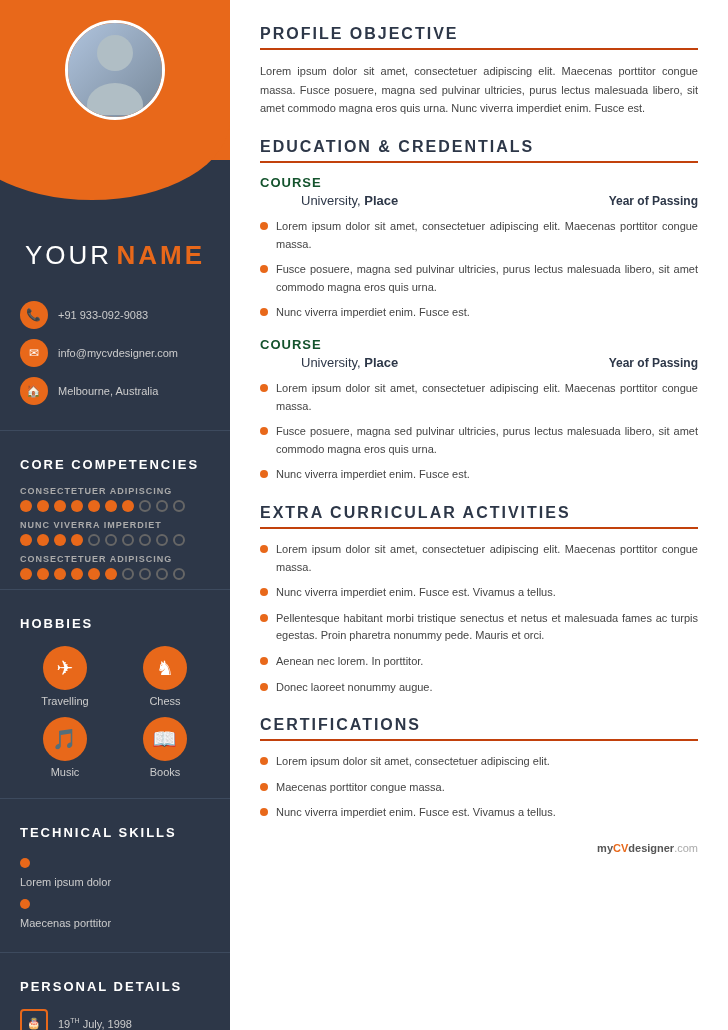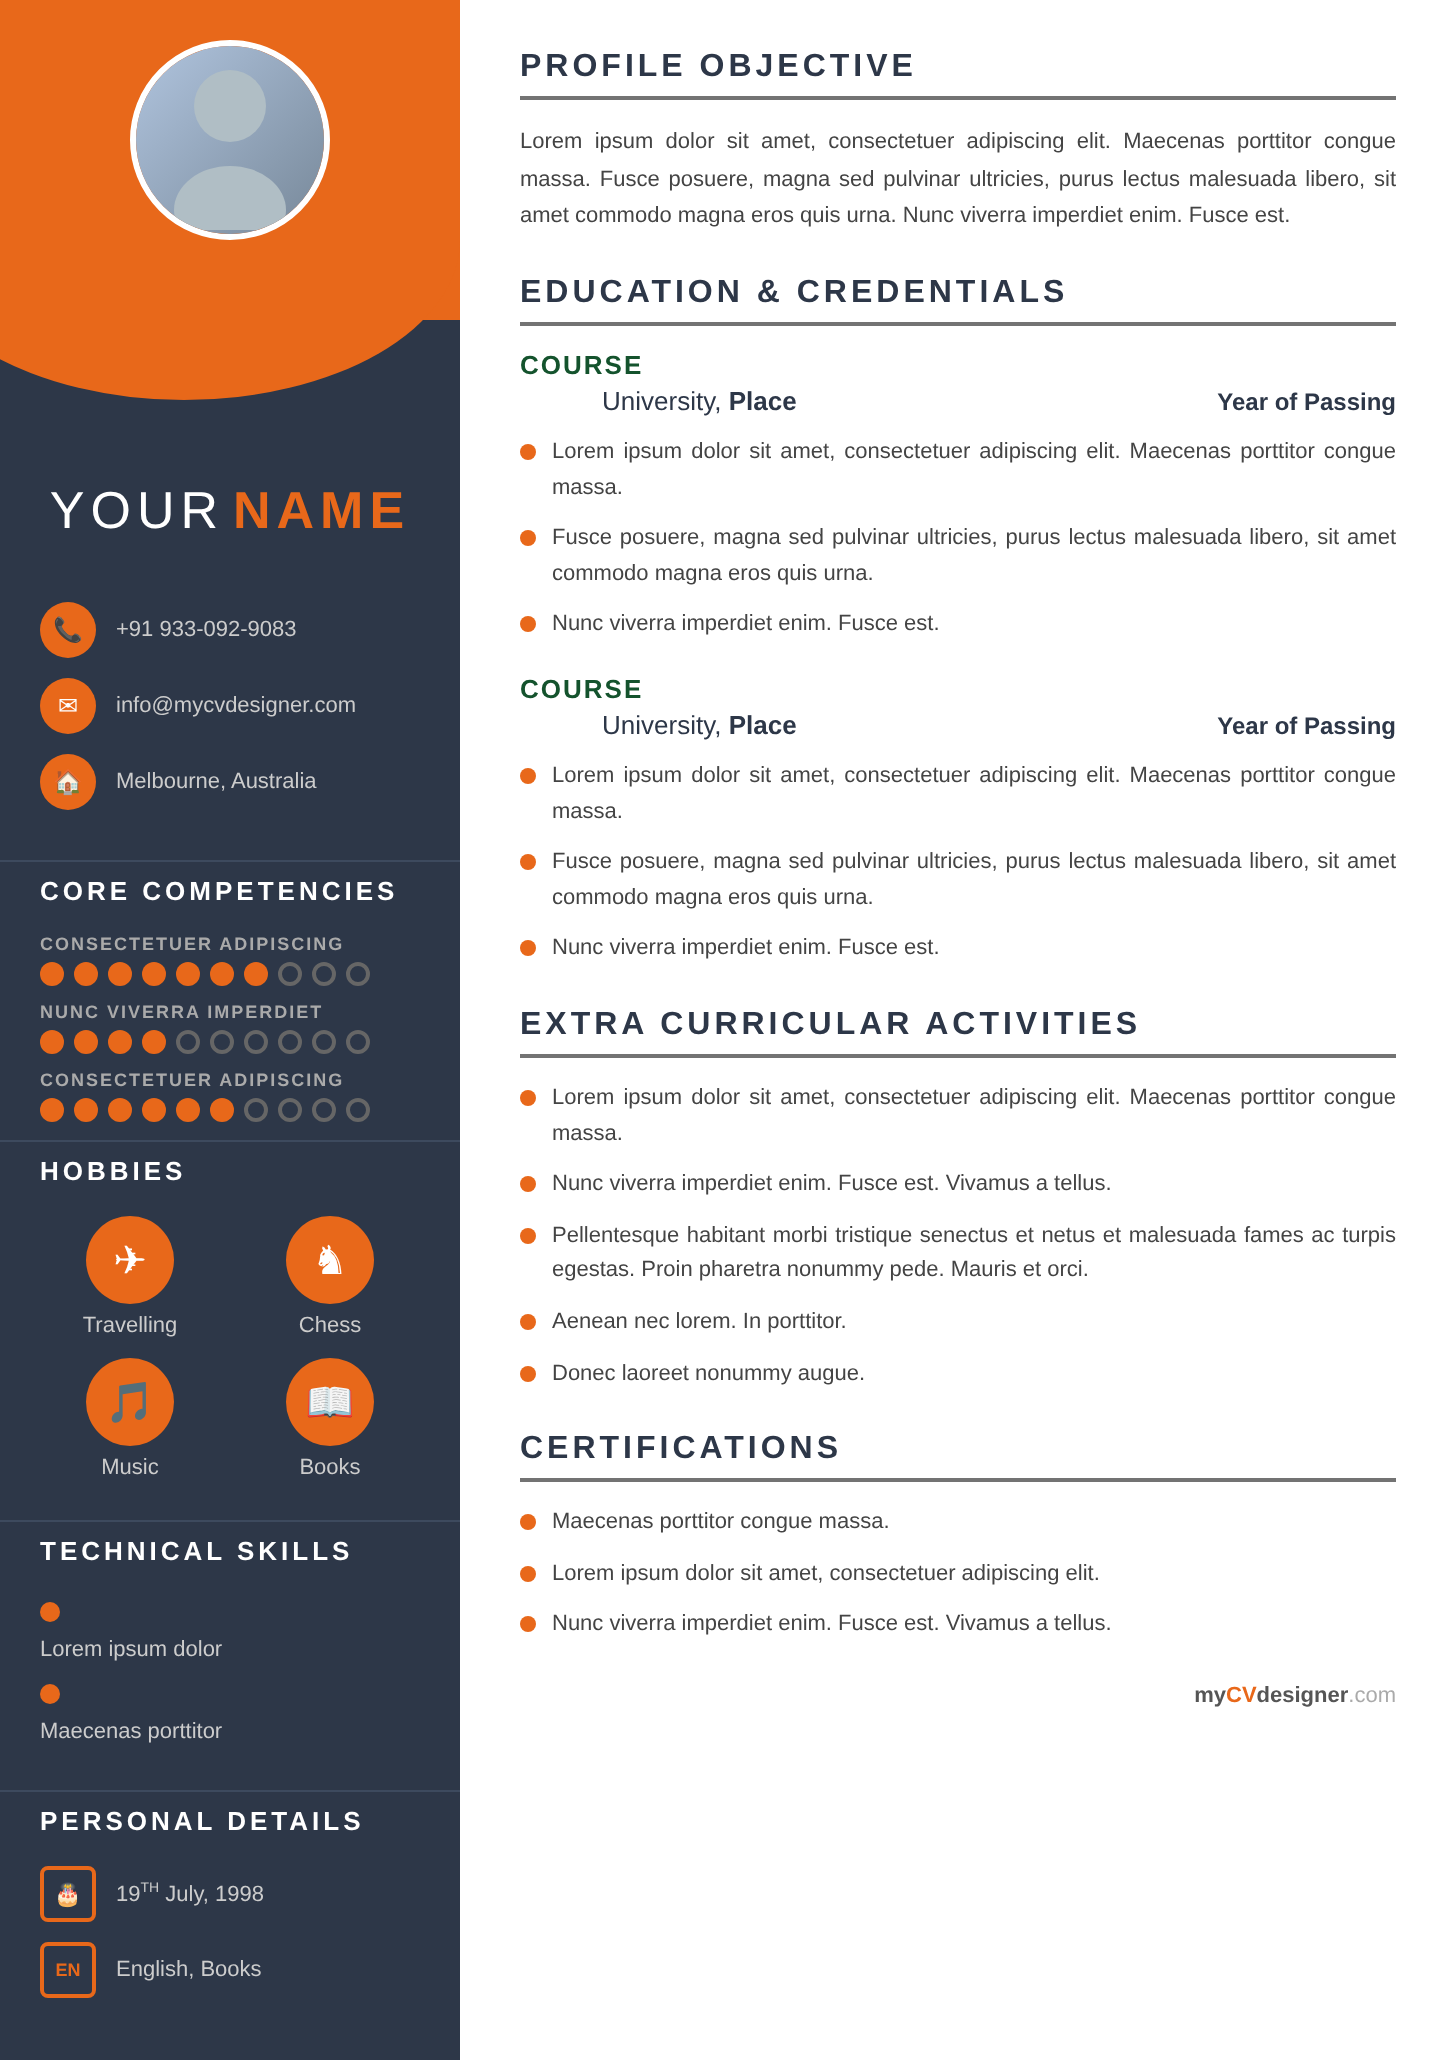--- a/index.html
+++ b/index.html
@@ -118,21 +118,21 @@
       color: #ccc;
       font-size: 11px;
     }
 
     .sidebar-section-title {
       color: #fff;
       font-size: 13px;
       font-weight: 700;
       letter-spacing: 2px;
       text-transform: uppercase;
-      padding: 7px 20px 10px;
+      padding: 26px 20px 10px;
       border-top: 1px solid #3d4a5e;
       margin-top: 5px;
     }
 
     .competency-item {
       padding: 4px 20px;
     }
 
     .competency-label {
       color: #aaa;
@@ -259,21 +259,21 @@
       padding: 25px 30px;
       background: #fff;
     }
 
     .section-heading {
       font-size: 16px;
       font-weight: 700;
       letter-spacing: 2px;
       text-transform: uppercase;
       color: #2d3748;
-      border-bottom: 2px solid #737373;
+      border-bottom: 2px solid #c2410c;
       padding-bottom: 5px;
       margin-bottom: 12px;
     }
 
     .profile-text {
       font-size: 11px;
       color: #444;
       line-height: 1.7;
       margin-bottom: 20px;
       text-align: justify;
@@ -590,25 +590,25 @@
           <span>Donec laoreet nonummy augue.</span>
         </li>
     </ul>
   </div>
 
   <div class="section-gap">
     <div class="section-heading">CERTIFICATIONS</div>
     <ul class="bullet-list">
       <li>
           <div class="bullet-dot"></div>
+          <span>Lorem ipsum dolor sit amet, consectetuer adipiscing elit.</span>
+        </li>
+      <li>
+          <div class="bullet-dot"></div>
           <span>Maecenas porttitor congue massa.</span>
-        </li>
-      <li>
-          <div class="bullet-dot"></div>
-          <span>Lorem ipsum dolor sit amet, consectetuer adipiscing elit.</span>
         </li>
       <li>
           <div class="bullet-dot"></div>
           <span>Nunc viverra imperdiet enim. Fusce est. Vivamus a tellus.</span>
         </li>
     </ul>
   </div>
 
   <div class="branding">
     <span class="my">my</span><span class="cv">CV</span><span class="designer">designer</span><span>.com</span>

